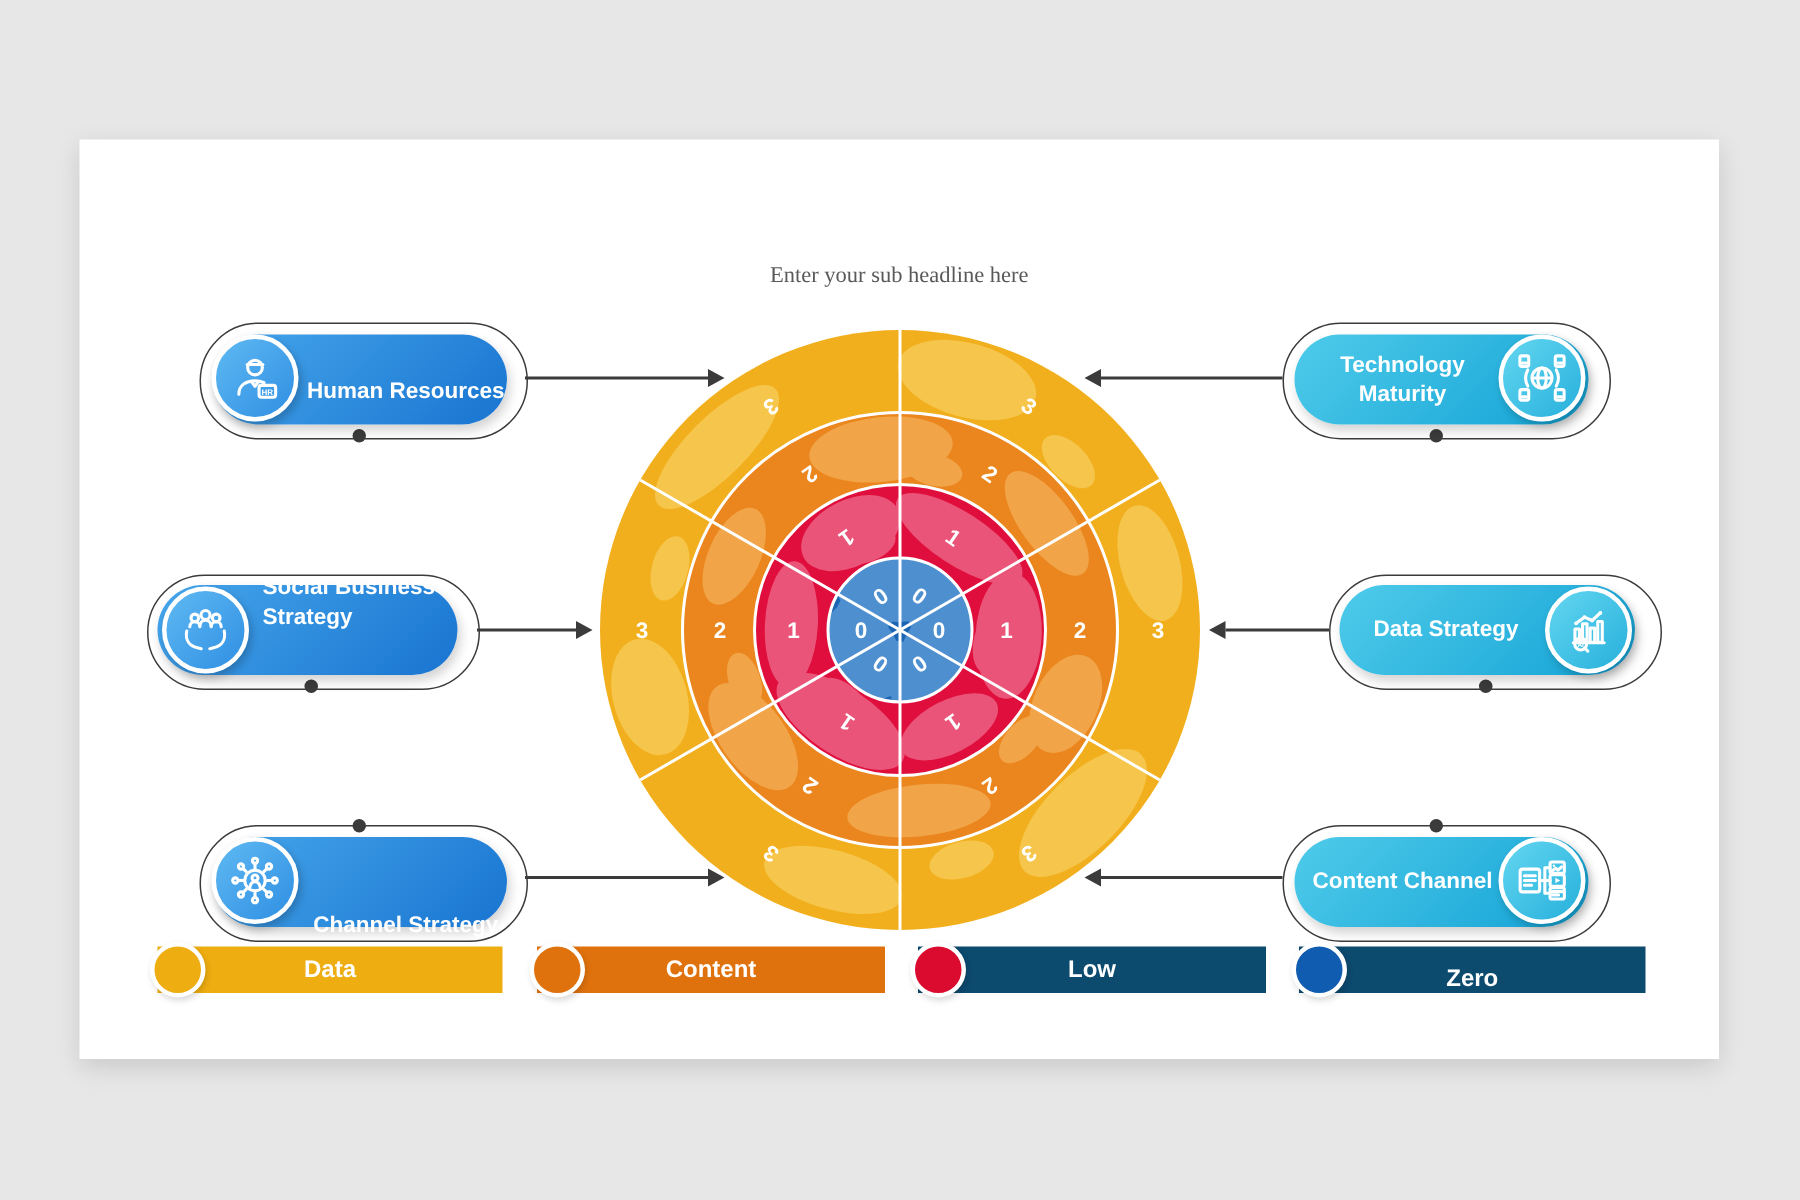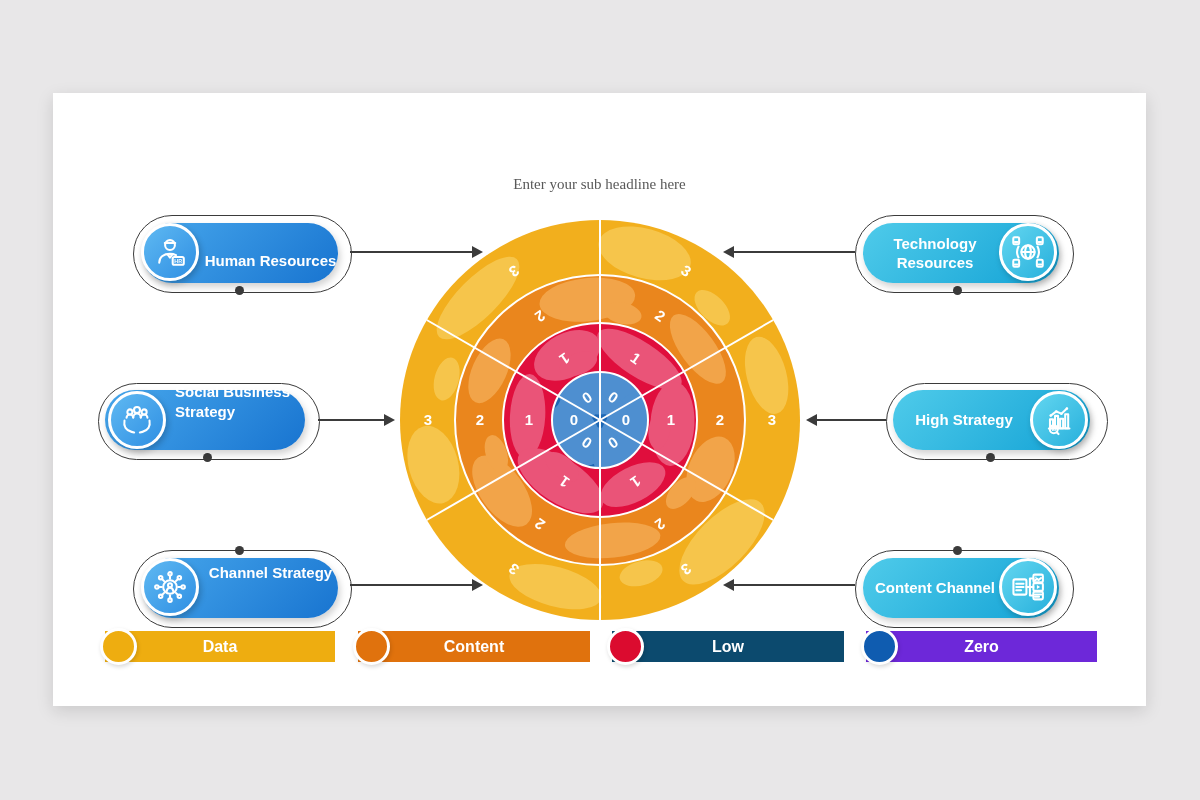--- a/index.html
+++ b/index.html
@@ -201,21 +201,21 @@
             <circle cx="3.7" cy="12.0" r="1.1" fill="none" stroke="#fff" stroke-width="1.3" stroke-linecap="round" stroke-linejoin="round"></circle>
             <line x1="6.8" y1="12.0" x2="5.1" y2="12.0" fill="none" stroke="#fff" stroke-width="1.3" stroke-linecap="round" stroke-linejoin="round"></line>
             <circle cx="6.1" cy="17.9" r="1.1" fill="none" stroke="#fff" stroke-width="1.3" stroke-linecap="round" stroke-linejoin="round"></circle>
             <line x1="8.3" y1="15.7" x2="7.1" y2="16.9" fill="none" stroke="#fff" stroke-width="1.3" stroke-linecap="round" stroke-linejoin="round"></line>
             <circle cx="12.0" cy="20.3" r="1.1" fill="none" stroke="#fff" stroke-width="1.3" stroke-linecap="round" stroke-linejoin="round"></circle>
             <line x1="12.0" y1="17.2" x2="12.0" y2="18.9" fill="none" stroke="#fff" stroke-width="1.3" stroke-linecap="round" stroke-linejoin="round"></line>
             <circle cx="17.9" cy="17.9" r="1.1" fill="none" stroke="#fff" stroke-width="1.3" stroke-linecap="round" stroke-linejoin="round"></circle>
             <line x1="15.7" y1="15.7" x2="16.9" y2="16.9" fill="none" stroke="#fff" stroke-width="1.3" stroke-linecap="round" stroke-linejoin="round"></line>
           </svg>
         </div>
-      <div class="pill-label" style="left:150px;top:442px;width:135px;height:76px;">Channel Strategy</div>
+      <div class="pill-label" style="left:150px;top:486px;width:135px;height:76px;">Channel Strategy</div>
     </div>
 
     <div>
       <div class="outline" style="left:802px;top:122px;width:217px;height:76px;"></div>
       <div class="connector" style="left:681px;top:158px;width:121px;"></div>
       <div class="arrow-left" style="left:670px;top:153px;"></div>
       <div class="dot" style="left:900px;top:193px;"></div>
       <div class="pill-body pill-right" style="left: 810px; top: 130px; width: 196px; height: 60px; background: linear-gradient(135deg, rgb(79, 203, 234) 0%, rgb(19, 162, 213) 100%);"></div>
       <div class="icon-circle icon-right" style="left: 946px; top: 130px; background: linear-gradient(135deg, rgb(99, 214, 240) 0%, rgb(39, 176, 220) 100%);">
           <svg viewBox="0 0 24 24">
@@ -227,21 +227,21 @@
       <rect x="2.7" y="2.7" width="3.7" height="4.4" rx=".8" fill="none" stroke="#fff" stroke-width="1.3" stroke-linecap="round" stroke-linejoin="round"></rect>
             <path d="M3.7 5.7 h1.7" fill="none" stroke="#fff" stroke-width="1.3" stroke-linecap="round" stroke-linejoin="round"></path>
       <rect x="17.6" y="2.7" width="3.7" height="4.4" rx=".8" fill="none" stroke="#fff" stroke-width="1.3" stroke-linecap="round" stroke-linejoin="round"></rect>
             <path d="M18.6 5.7 h1.7" fill="none" stroke="#fff" stroke-width="1.3" stroke-linecap="round" stroke-linejoin="round"></path>
       <rect x="2.7" y="16.9" width="3.7" height="4.4" rx=".8" fill="none" stroke="#fff" stroke-width="1.3" stroke-linecap="round" stroke-linejoin="round"></rect>
             <path d="M3.7 19.9 h1.7" fill="none" stroke="#fff" stroke-width="1.3" stroke-linecap="round" stroke-linejoin="round"></path>
       <rect x="17.6" y="16.9" width="3.7" height="4.4" rx=".8" fill="none" stroke="#fff" stroke-width="1.3" stroke-linecap="round" stroke-linejoin="round"></rect>
             <path d="M18.6 19.9 h1.7" fill="none" stroke="#fff" stroke-width="1.3" stroke-linecap="round" stroke-linejoin="round"></path>
           </svg>
         </div>
-      <div class="pill-label" style="left:822px;top:130px;width:120px;height:60px;">Technology Resources</div>
+      <div class="pill-label" style="left:822px;top:130px;width:120px;height:60px;">Technology Maturity</div>
     </div>
 
     <div>
       <div class="outline" style="left:833px;top:290px;width:220px;height:75px;"></div>
       <div class="connector" style="left:764px;top:326px;width:69px;"></div>
       <div class="arrow-left" style="left:753px;top:321px;"></div>
       <div class="dot" style="left:933px;top:360px;"></div>
       <div class="pill-body pill-right" style="left: 840px; top: 297px; width: 197px; height: 60px; background: linear-gradient(135deg, rgb(79, 203, 234) 0%, rgb(19, 162, 213) 100%);"></div>
       <div class="icon-circle icon-right" style="left: 977px; top: 298px; background: linear-gradient(135deg, rgb(99, 214, 240) 0%, rgb(39, 176, 220) 100%);">
           <svg viewBox="0 0 24 24">
@@ -253,21 +253,21 @@
       <path d="M6.8 9.2 L10.3 6.6 L13.5 8 L17 4.8" fill="none" stroke="#fff" stroke-width="1.3" stroke-linecap="round" stroke-linejoin="round"></path>
       <circle cx="6.8" cy="9.2" r=".8" fill="#fff"></circle>
             <circle cx="10.3" cy="6.6" r=".8" fill="#fff"></circle>
       <circle cx="13.5" cy="8" r=".8" fill="#fff"></circle>
             <circle cx="17" cy="4.8" r=".8" fill="#fff"></circle>
       <circle cx="8.7" cy="17.9" r="2.5" fill="none" stroke="#fff" stroke-width="1.3" stroke-linecap="round" stroke-linejoin="round"></circle>
       <text x="8.7" y="19" font-size="2.7" text-anchor="middle" fill="#fff" font-weight="bold" font-family="Liberation Sans, sans-serif">AI</text>
       <path d="M10.5 19.7 l1.2 1.2" fill="none" stroke="#fff" stroke-width="1.3" stroke-linecap="round" stroke-linejoin="round"></path>
           </svg>
         </div>
-      <div class="pill-label" style="left:852px;top:297px;width:118px;height:60px;">High Strategy</div>
+      <div class="pill-label" style="left:852px;top:297px;width:118px;height:60px;">Data Strategy</div>
     </div>
 
     <div>
       <div class="outline" style="left:802px;top:457px;width:217px;height:76px;"></div>
       <div class="connector" style="left:681px;top:491px;width:121px;"></div>
       <div class="arrow-left" style="left:670px;top:486px;"></div>
       <div class="dot" style="left:900px;top:453px;"></div>
       <div class="pill-body pill-right" style="left: 810px; top: 465px; width: 196px; height: 60px; background: linear-gradient(135deg, rgb(79, 203, 234) 0%, rgb(19, 162, 213) 100%);"></div>
       <div class="icon-circle icon-right" style="left: 946px; top: 465px; background: linear-gradient(135deg, rgb(99, 214, 240) 0%, rgb(39, 176, 220) 100%);">
           <svg viewBox="0 0 24 24">
@@ -295,20 +295,20 @@
       <div class="legend-bar" style="left: 305px; top: 538px; width: 232px; background: rgb(224, 114, 13);">
           <span>Content</span>
         </div>
       <div class="legend-circle" style="left: 300px; top: 535px; background: rgb(224, 114, 13);"></div>
 
       <div class="legend-bar" style="left: 559px; top: 538px; width: 232px; background: #0c4a6e;">
           <span>Low</span>
         </div>
       <div class="legend-circle" style="left: 554px; top: 535px; background: rgb(219, 11, 47);"></div>
 
-      <div class="legend-bar" style="left: 813px; top: 538px; width: 231px; background: #6d28d9;">
+      <div class="legend-bar" style="left: 813px; top: 538px; width: 231px; background: #0c4a6e; align-items: flex-end;">
           <span>Zero</span>
         </div>
       <div class="legend-circle" style="left: 808px; top: 535px; background: rgb(15, 92, 176);"></div>
     </div>
 
   </div>
 </div>
 
 </body></html>

